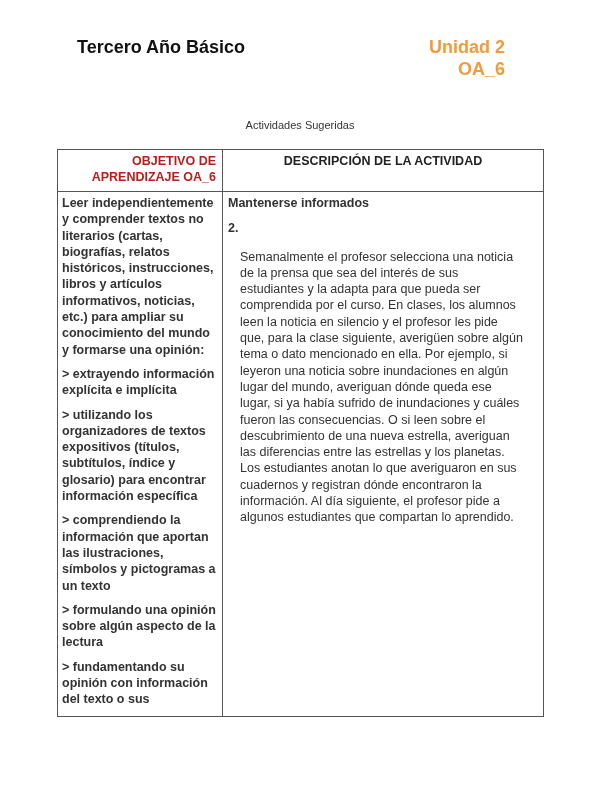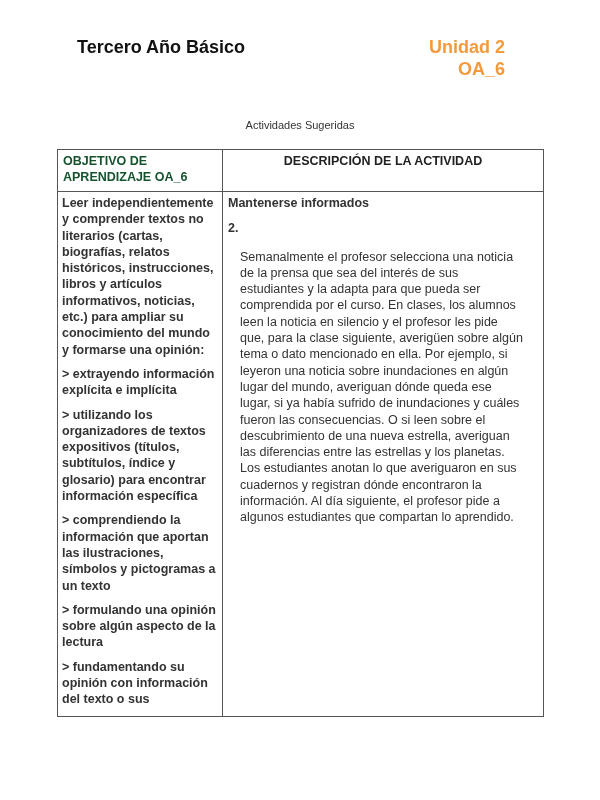--- a/index.html
+++ b/index.html
@@ -20,21 +20,21 @@
     }
     table.grid {
       position: absolute; left: 57px; top: 149px; width: 487px; height: 558px;
       border-collapse: collapse; table-layout: fixed;
     }
     table.grid td, table.grid th {
       border: 1.5px solid #555; vertical-align: top; padding: 0;
     }
     .col1 { width: 165px; }
     .th1 {
-      text-align: left; font-weight: bold; font-size: 12.5px; color: #14532d;
+      text-align: right; font-weight: bold; font-size: 12.5px; color: #b91c1c;
       padding: 3px 6px 0 5px !important; line-height: 16px; height: 38px;
     }
     .th2 {
       text-align: center; font-weight: bold; font-size: 12.5px; color: #222;
       padding: 3px 6px 0 6px !important; line-height: 16px;
     }
     .objective-cell {
       padding: 3px 4px 0 4px !important;
       font-weight: bold; font-size: 12.5px; color: #333; line-height: 16.3px;
     }

